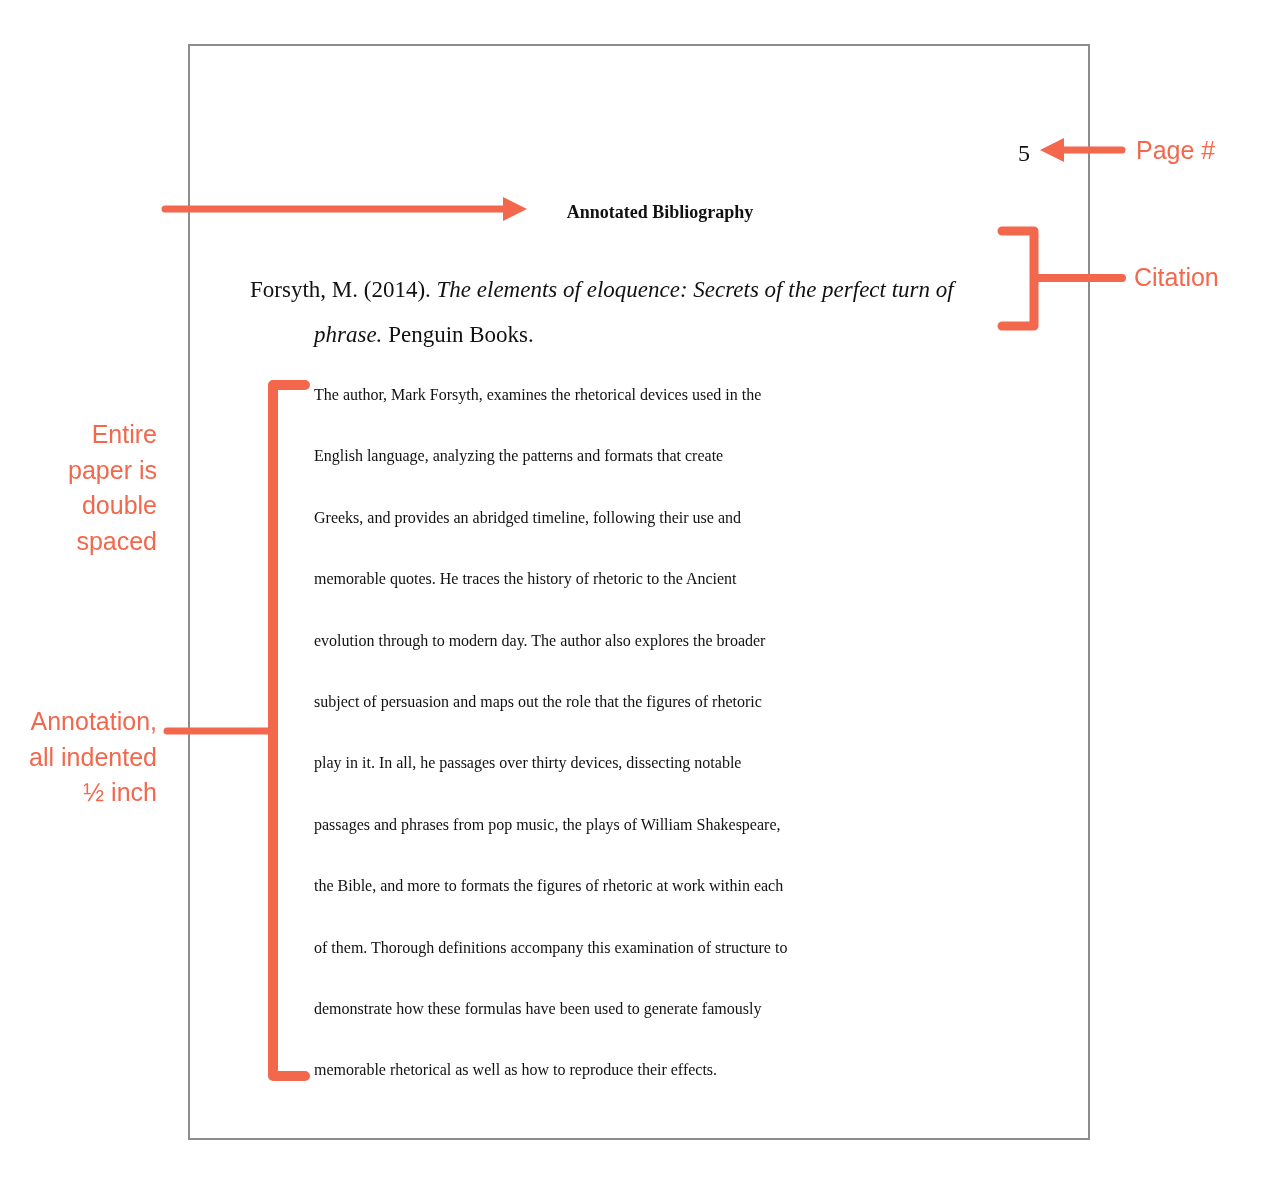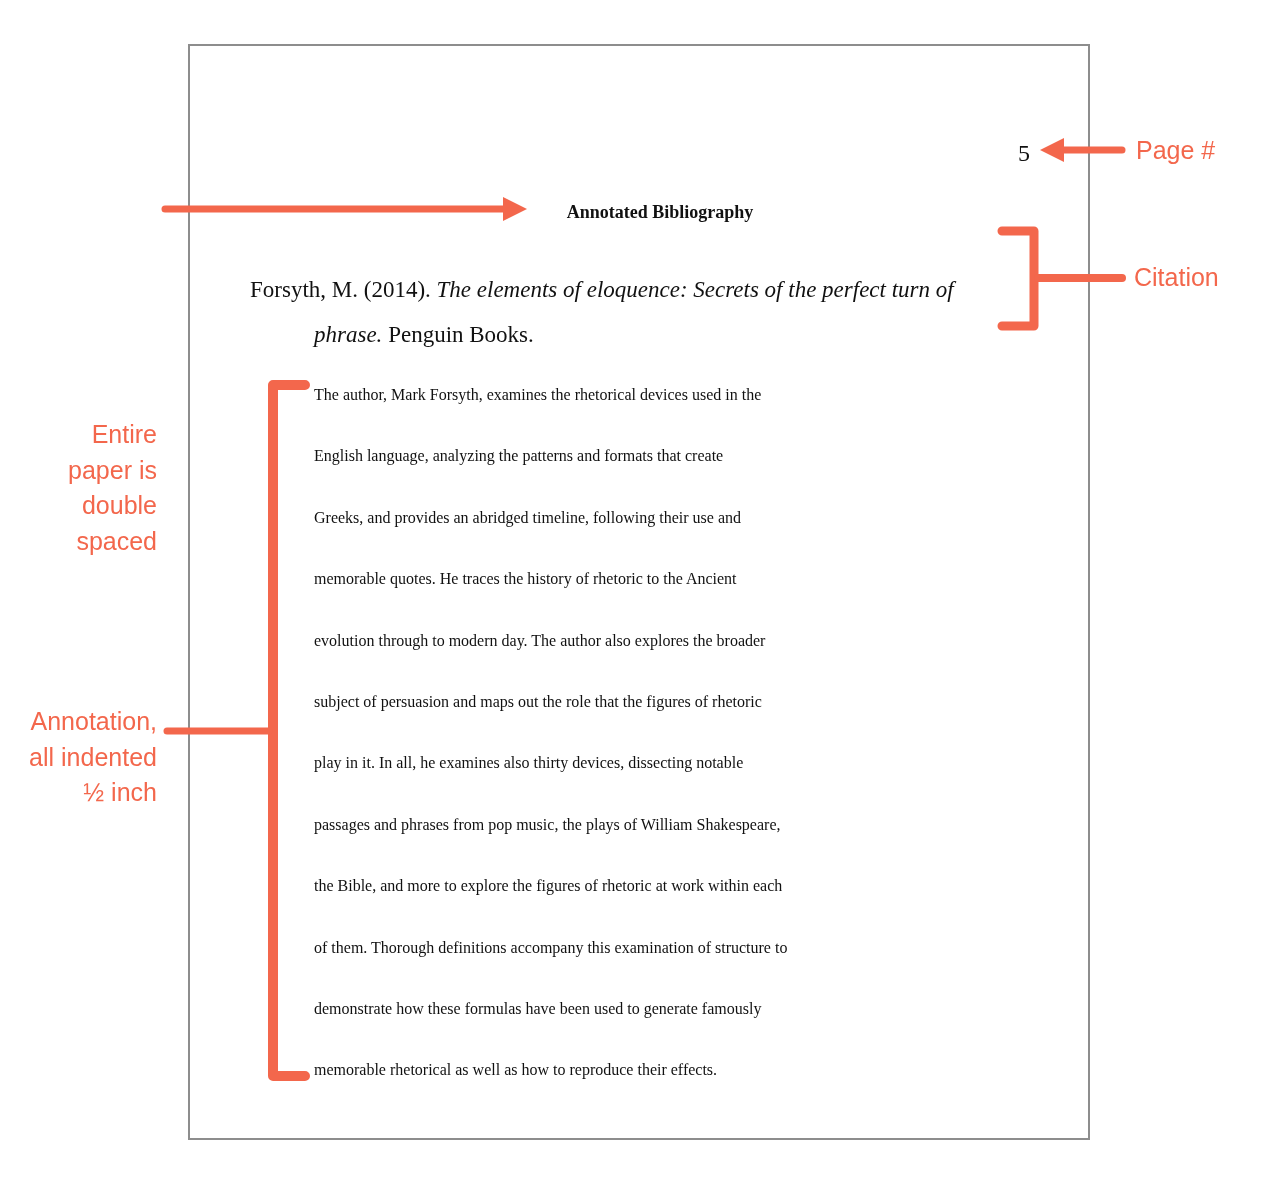--- a/index.html
+++ b/index.html
@@ -124,23 +124,23 @@
 
     <div class="cit-line cit-line-2"><span class="italic">phrase.</span><span> Penguin Books.</span></div>
 
     <div class="annotation">
         <div class="annotation-line">The author, Mark Forsyth, examines the rhetorical devices used in the</div>
         <div class="annotation-line">English language, analyzing the patterns and formats that create</div>
         <div class="annotation-line">Greeks, and provides an abridged timeline, following their use and</div>
         <div class="annotation-line">memorable quotes. He traces the history of rhetoric to the Ancient</div>
         <div class="annotation-line">evolution through to modern day. The author also explores the broader</div>
         <div class="annotation-line">subject of persuasion and maps out the role that the figures of rhetoric</div>
-        <div class="annotation-line">play in it. In all, he examines also thirty devices, dissecting notable</div>
+        <div class="annotation-line">play in it. In all, he passages over thirty devices, dissecting notable</div>
         <div class="annotation-line">passages and phrases from pop music, the plays of William Shakespeare,</div>
-        <div class="annotation-line">the Bible, and more to explore the figures of rhetoric at work within each</div>
+        <div class="annotation-line">the Bible, and more to formats the figures of rhetoric at work within each</div>
         <div class="annotation-line">of them. Thorough definitions accompany this examination of structure to</div>
         <div class="annotation-line">demonstrate how these formulas have been used to generate famously</div>
         <div class="annotation-line">memorable rhetorical as well as how to reproduce their effects.</div>
       </div>
   </div>
 
 
   <div class="label label-right-aligned lbl-double-spaced">Entire
 paper is
 double

